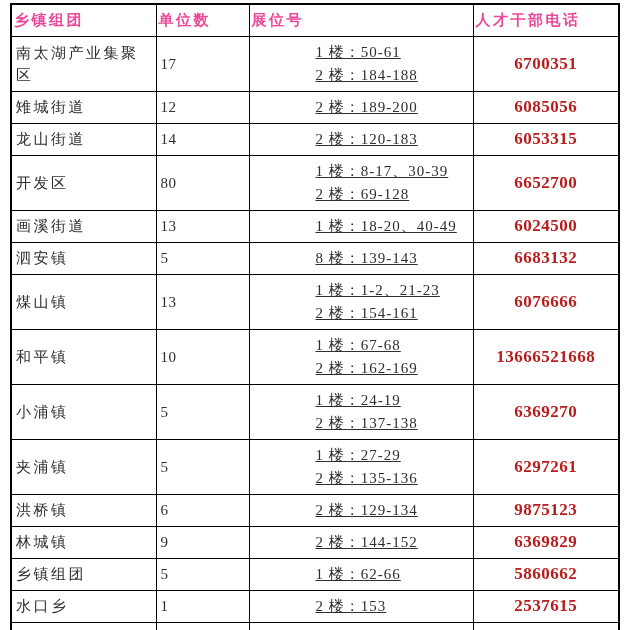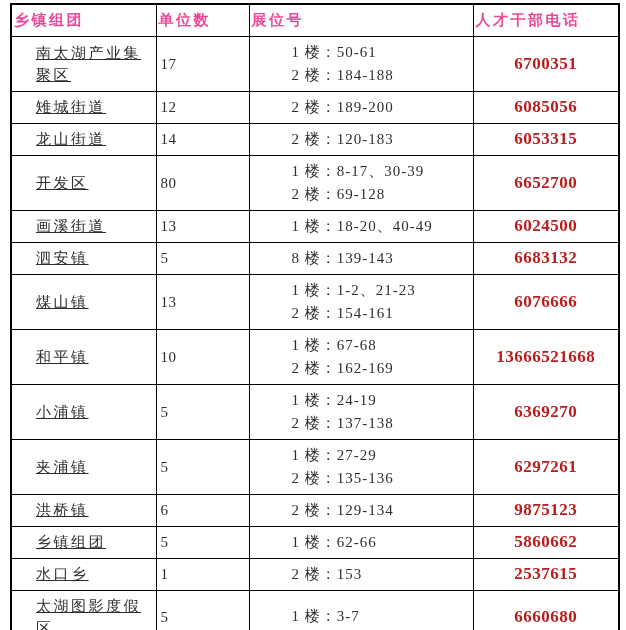--- a/index.html
+++ b/index.html
@@ -36,29 +36,29 @@
     height: 32px;
     font-weight: bold;
     text-align: left;
     letter-spacing: 2.5px;
     color: #ec4899;
     padding: 2px 2px;
   }
   td { height: 30px; padding: 4px 4px; line-height: 22px; }
   td.cell-town {
     text-align: left;
-    padding-left: 24px;
+    padding-left: 4px;
     letter-spacing: 2.5px;
-    text-decoration: underline;
   }
   td.cell-units { text-align: left; letter-spacing: 0.5px; }
   td.cell-booths {
     text-align: left;
-    padding-left: 42px;
+    padding-left: 66px;
     letter-spacing: 1px;
+    text-decoration: underline;
   }
   .booth-line { line-height: 23px; white-space: nowrap; }
   td.cell-phone {
     text-align: center;
     font-weight: bold;
     font-size: 17px;
     color: #b91c1c;
     letter-spacing: 0.5px;
   }
 </style>
@@ -180,20 +180,28 @@
 
   <tr>
     <td class="cell-town">洪桥镇</td>
     <td class="cell-units">6</td>
     <td class="cell-booths">
             <div class="booth-line">2 楼：129-134</div>
           </td>
     <td class="cell-phone">9875123</td>
   </tr>
 
+  <tr>
+    <td class="cell-town">林城镇</td>
+    <td class="cell-units">9</td>
+    <td class="cell-booths">
+            <div class="booth-line">2 楼：144-152</div>
+          </td>
+    <td class="cell-phone">6369829</td>
+  </tr>
 
   <tr>
     <td class="cell-town">乡镇组团</td>
     <td class="cell-units">5</td>
     <td class="cell-booths">
             <div class="booth-line">1 楼：62-66</div>
           </td>
     <td class="cell-phone">5860662</td>
   </tr>
 

